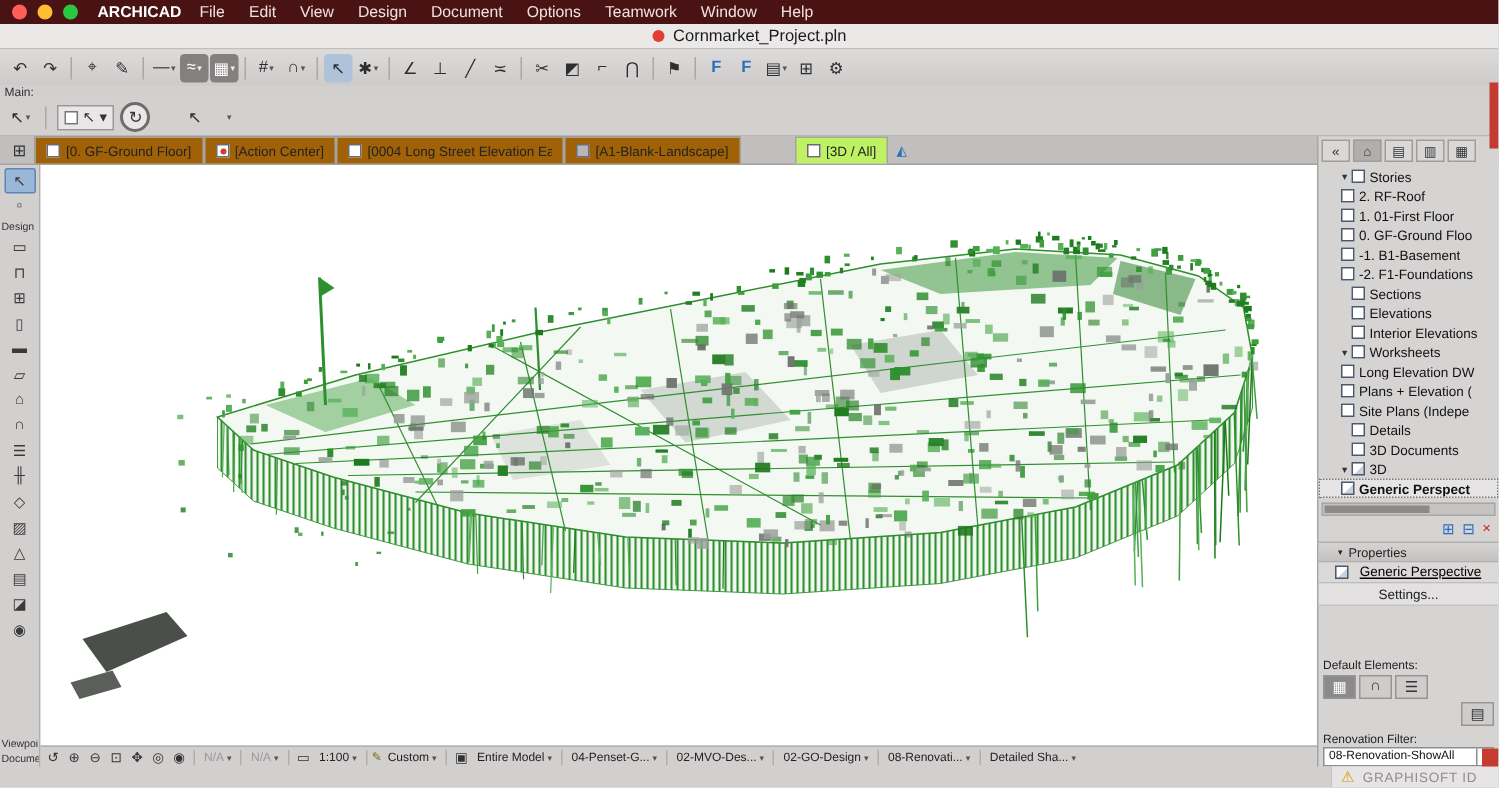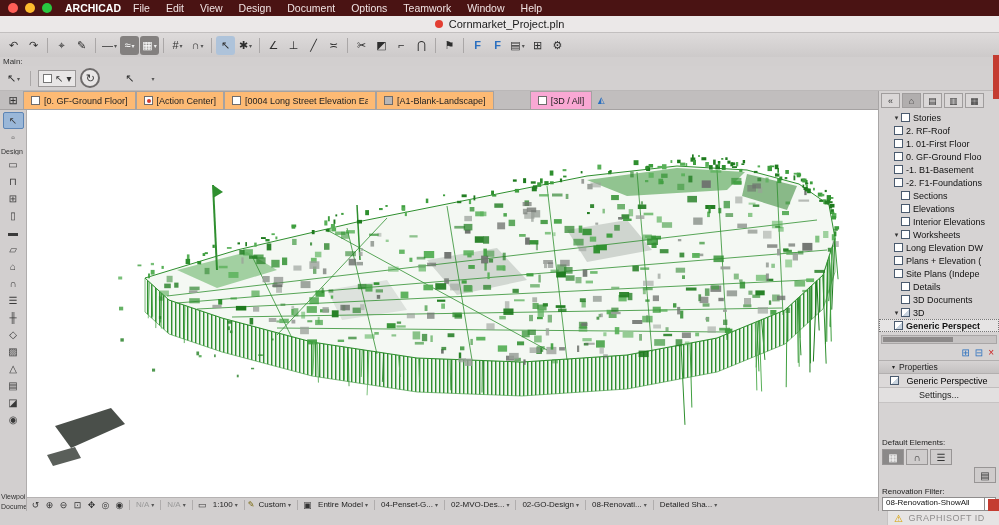--- a/index.html
+++ b/index.html
@@ -32,22 +32,22 @@
   
   #toolbar2{top:66px;height:25px;background:#d3d0d0;display:flex;align-items:center;padding-left:4px;gap:4px;border-bottom:1px solid #bbb8b8;}
   .combo2{display:flex;align-items:center;border:1px solid #9b9898;background:#e8e6e6;height:17px;padding:0 4px;gap:3px;font-size:10px;color:#333;}
   .minibox{width:9px;height:9px;border:1px solid #777;background:#fff;flex:none;}
   .roundbtn{width:20px;height:20px;border-radius:50%;border:2px solid #6e6b6b;background:#e8e6e6;display:flex;align-items:center;justify-content:center;font-size:11px;color:#333;flex:none;}
   .gap12{width:12px;flex:none;}
 
   
   #tabbar{top:91px;height:19px;background:#c1bebe;display:flex;align-items:stretch;padding-left:3px;border-bottom:1px solid #a5a2a2;}
   .quadbtn{width:20px;display:flex;align-items:center;justify-content:center;font-size:11px;color:#333;flex:none;}
-  .tab{display:flex;align-items:center;gap:4px;padding:0 7px;background:#fdba74;border:1px solid #a5a2a2;border-bottom:none;font-size:9px;color:#222;white-space:nowrap;overflow:hidden;max-width:152px;flex:none;}
-  .tab.active{background:#f9a8d4;}
+  .tab{display:flex;align-items:center;gap:4px;padding:0 7px;background:#a16207;border:1px solid #a5a2a2;border-bottom:none;font-size:9px;color:#222;white-space:nowrap;overflow:hidden;max-width:152px;flex:none;}
+  .tab.active{background:#bef264;}
   .tab.shift{margin-left:36px;}
   .tico{width:9px;height:9px;border:1px solid #6f6c6c;background:#fff;flex:none;position:relative;}
   .tico.gray{background:#b9b6b6;}
   .tico.act::after{content:"";position:absolute;left:2px;top:2px;width:4px;height:4px;border-radius:50%;background:#d23b2f;}
   .tab-extra{width:18px;display:flex;align-items:center;justify-content:center;color:#2a6fbf;font-size:9px;flex:none;}
 
   
   #toolbox{position:absolute;left:0;top:110px;width:27px;bottom:14px;background:#d2cfcf;border-right:1px solid #b0adad;display:flex;flex-direction:column;align-items:center;padding-top:2px;overflow:hidden;}
   .tool{width:21px;height:17px;display:flex;align-items:center;justify-content:center;font-size:10px;color:#3a3a3a;border-radius:2px;flex:none;}
   .tool.sel{background:#9ab7d8;border:1px solid #5d85b5;}
@@ -71,21 +71,21 @@
   .lbl{white-space:nowrap;overflow:hidden;}
   .ti{width:9px;height:9px;border:1px solid #4a5a6e;background:#fff;margin-right:3px;flex:none;}
   .ti.cube{background:linear-gradient(135deg,#ffffff 55%,#c8d3df 55%);}
   .hscroll{height:9px;background:#c6c3c3;margin:3px 2px 2px;position:relative;border:1px solid #a9a6a6;}
   .hthumb{position:absolute;left:1px;top:1px;bottom:1px;width:70px;background:#8d8a8a;}
   .np-actions{display:flex;justify-content:flex-end;gap:5px;padding:1px 5px 2px;align-items:center;}
   .np-act{font-size:10px;color:#2a6fbf;}
   .np-act.red{color:#cc2222;}
   .props-header{background:linear-gradient(#d6d3d3,#c4c1c1);border-top:1px solid #b2afaf;border-bottom:1px solid #b2afaf;padding:1px 0 1px 13px;font-size:8.5px;color:#222;display:flex;gap:4px;align-items:center;}
   .props-header .chev{font-size:6px;}
-  .view-row{display:flex;align-items:center;justify-content:center;gap:4px;height:15px;background:#dcd9d9;border-bottom:1px solid #c0bdbd;}
+  .view-row{display:flex;align-items:center;justify-content:center;gap:4px;height:15px;background:#dcd9d9;border-bottom:1px solid #c0bdbd;text-decoration:underline;}
   .settings-row{text-align:center;padding:2px 0;background:#e2e0e0;border-bottom:1px solid #c6c3c3;font-size:9px;color:#222;}
   .def-label{font-size:8px;padding:3px 3px 1px;color:#222;margin-top:32px;}
   .elem-row{display:flex;gap:2px;padding:1px 3px;}
   .elem-btn{width:22px;height:16px;border:1px solid #989595;background:#cfcccc;display:flex;align-items:center;justify-content:center;font-size:10px;color:#333;flex:none;}
   .elem-btn.sel{background:#8b8989;color:#fff;}
   .elem-btn.right{margin-left:auto;}
   .reno-label{font-size:8px;padding:3px 3px 1px;color:#222;}
   .reno-combo{margin:0 3px;background:#fff;border:1px solid #8f8d8d;height:14px;display:flex;align-items:flex-start;font-size:8px;color:#111;padding-left:3px;}
   .reno-combo .spin{margin-left:auto;border-left:1px solid #8f8d8d;width:11px;height:100%;display:flex;flex-direction:column;align-items:center;justify-content:center;font-size:4px;color:#444;line-height:4px;}
 

